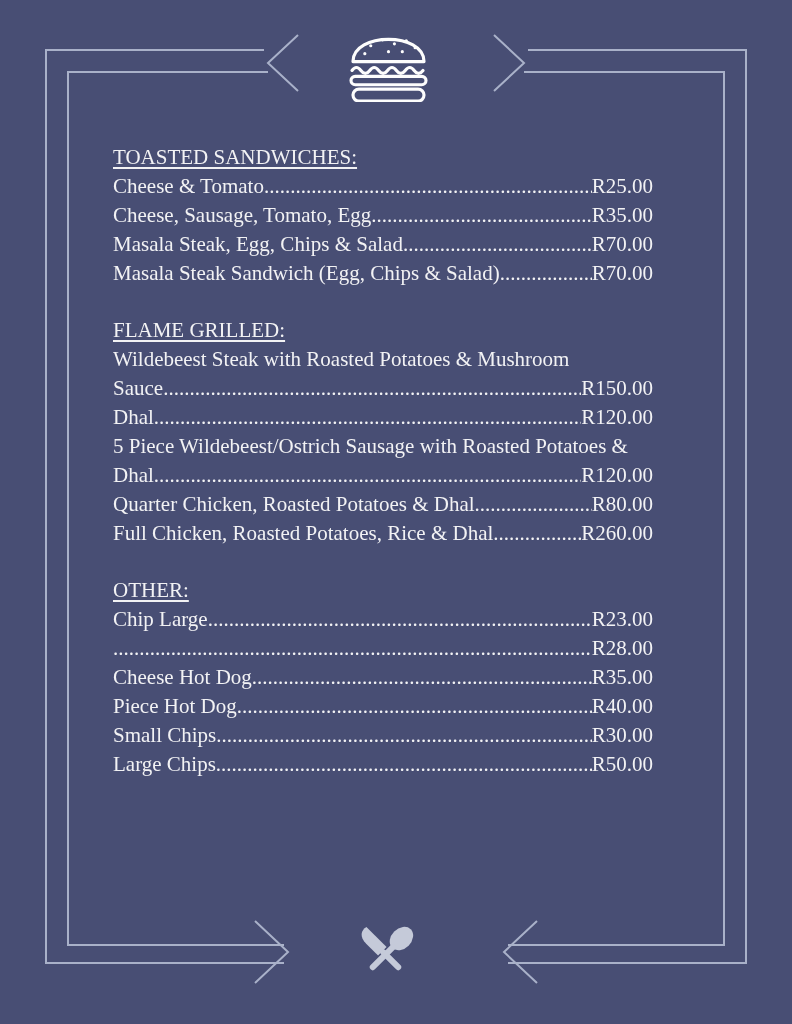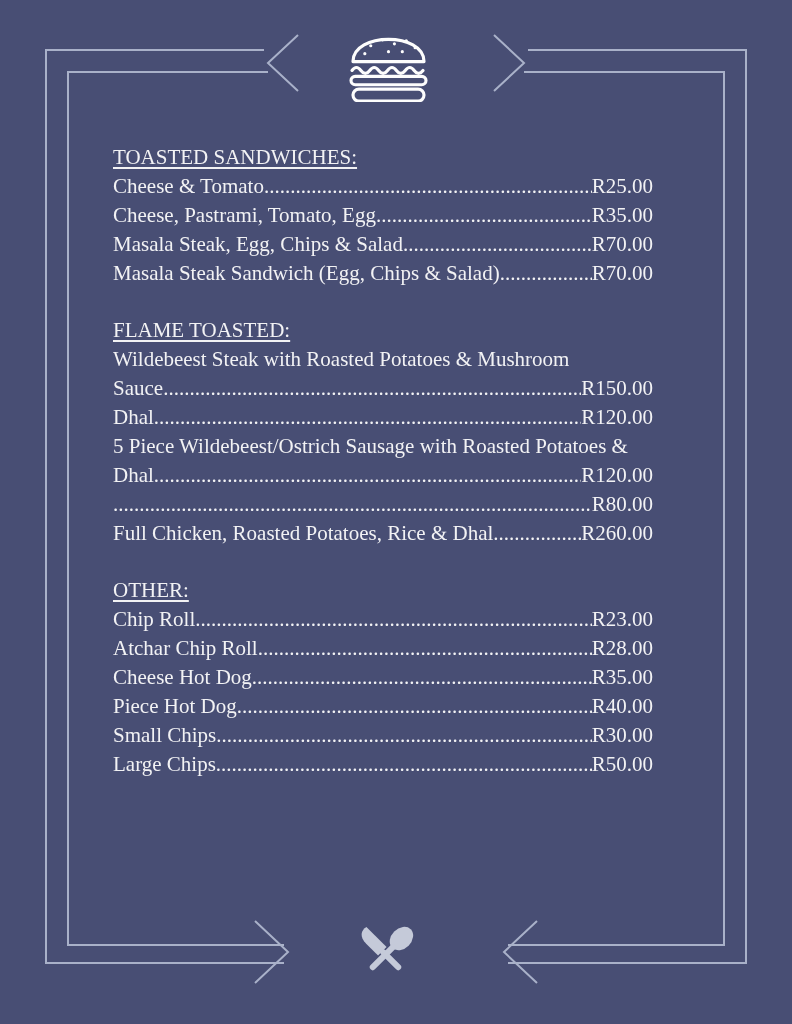--- a/index.html
+++ b/index.html
@@ -124,37 +124,37 @@
 
   <div class="menu-body" id="menu-root">
       <div class="menu-section">
         <div class="section-heading">TOASTED SANDWICHES:</div>
         <div class="menu-row">
           <span class="row-text">Cheese &amp; Tomato</span>
           <span class="leader"></span>
           <span class="price">R25.00</span>
         </div>
         <div class="menu-row">
-          <span class="row-text">Cheese, Pastrami, Tomato, Egg</span>
+          <span class="row-text">Cheese, Sausage, Tomato, Egg</span>
           <span class="leader"></span>
           <span class="price">R35.00</span>
         </div>
         <div class="menu-row">
           <span class="row-text">Masala Steak, Egg, Chips &amp; Salad</span>
           <span class="leader"></span>
           <span class="price">R70.00</span>
         </div>
         <div class="menu-row">
           <span class="row-text">Masala Steak Sandwich (Egg, Chips &amp; Salad)</span>
           <span class="leader"></span>
           <span class="price">R70.00</span>
         </div>
       </div>
       <div class="menu-section">
-        <div class="section-heading">FLAME TOASTED:</div>
+        <div class="section-heading">FLAME GRILLED:</div>
         <div class="menu-row">
           <span class="row-text">Wildebeest Steak with Roasted Potatoes &amp; Mushroom</span>
         </div>
         <div class="menu-row">
           <span class="row-text">Sauce</span>
           <span class="leader"></span>
           <span class="price">R150.00</span>
         </div>
         <div class="menu-row">
           <span class="row-text">Dhal</span>
@@ -163,38 +163,38 @@
         </div>
         <div class="menu-row">
           <span class="row-text">5 Piece Wildebeest/Ostrich Sausage with Roasted Potatoes &amp;</span>
         </div>
         <div class="menu-row">
           <span class="row-text">Dhal</span>
           <span class="leader"></span>
           <span class="price">R120.00</span>
         </div>
         <div class="menu-row">
+          <span class="row-text">Quarter Chicken, Roasted Potatoes &amp; Dhal</span>
           <span class="leader"></span>
           <span class="price">R80.00</span>
         </div>
         <div class="menu-row">
           <span class="row-text">Full Chicken, Roasted Potatoes, Rice &amp; Dhal</span>
           <span class="leader"></span>
           <span class="price">R260.00</span>
         </div>
       </div>
       <div class="menu-section">
         <div class="section-heading">OTHER:</div>
         <div class="menu-row">
-          <span class="row-text">Chip Roll</span>
+          <span class="row-text">Chip Large</span>
           <span class="leader"></span>
           <span class="price">R23.00</span>
         </div>
         <div class="menu-row">
-          <span class="row-text">Atchar Chip Roll</span>
           <span class="leader"></span>
           <span class="price">R28.00</span>
         </div>
         <div class="menu-row">
           <span class="row-text">Cheese Hot Dog</span>
           <span class="leader"></span>
           <span class="price">R35.00</span>
         </div>
         <div class="menu-row">
           <span class="row-text">Piece Hot Dog</span>

